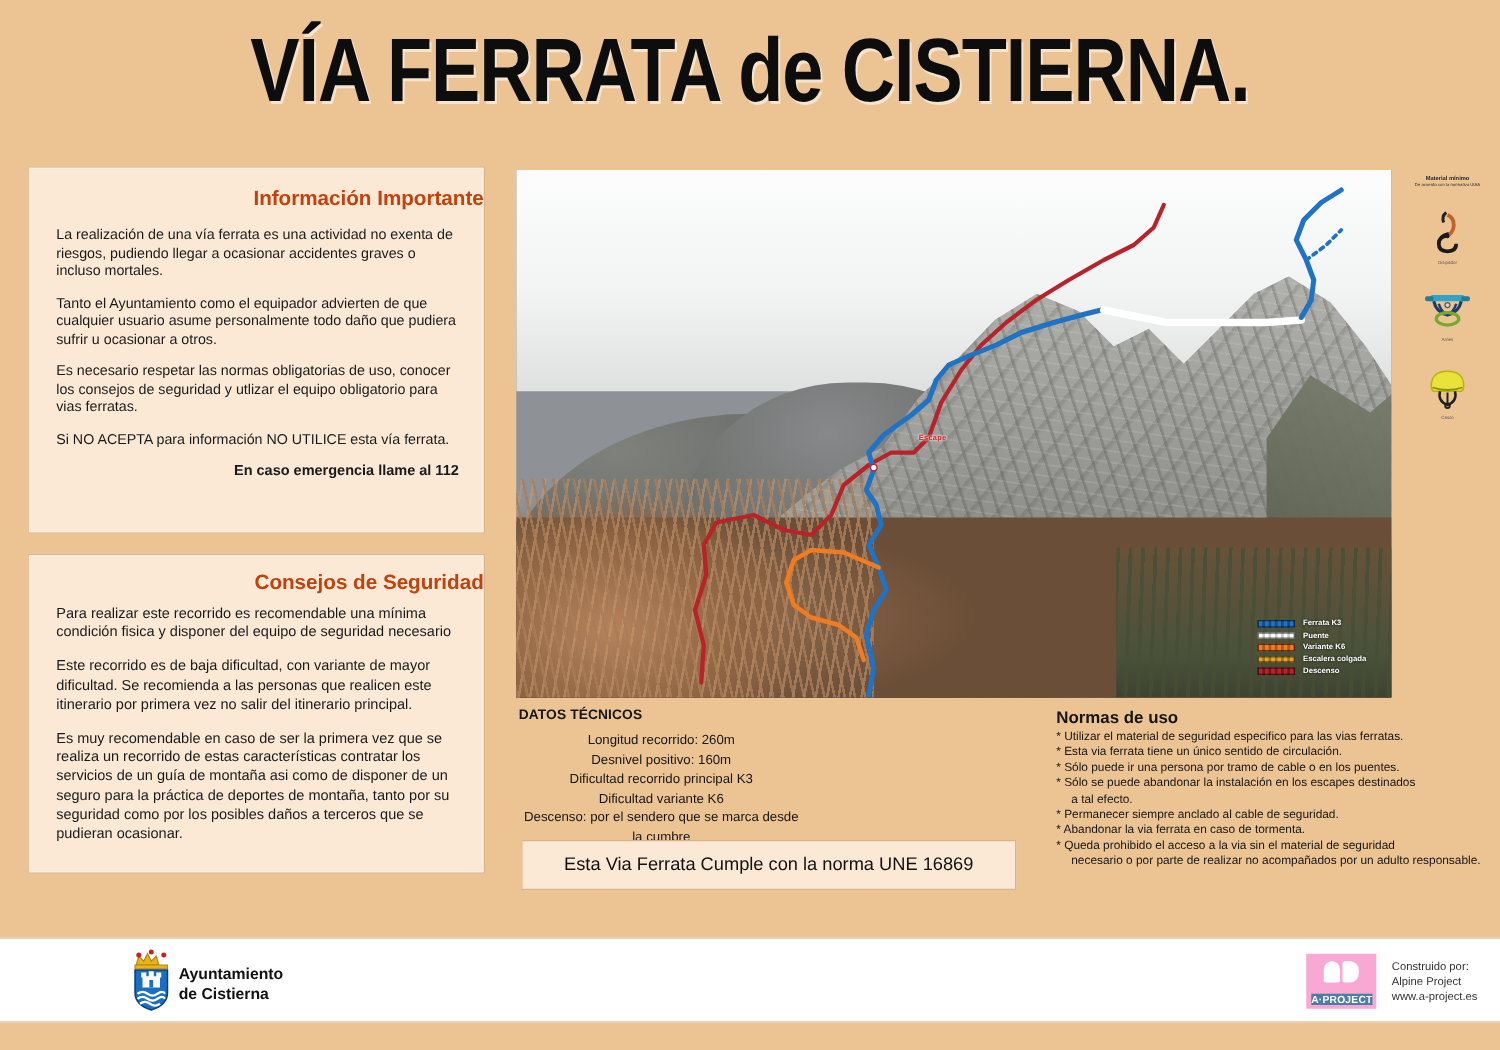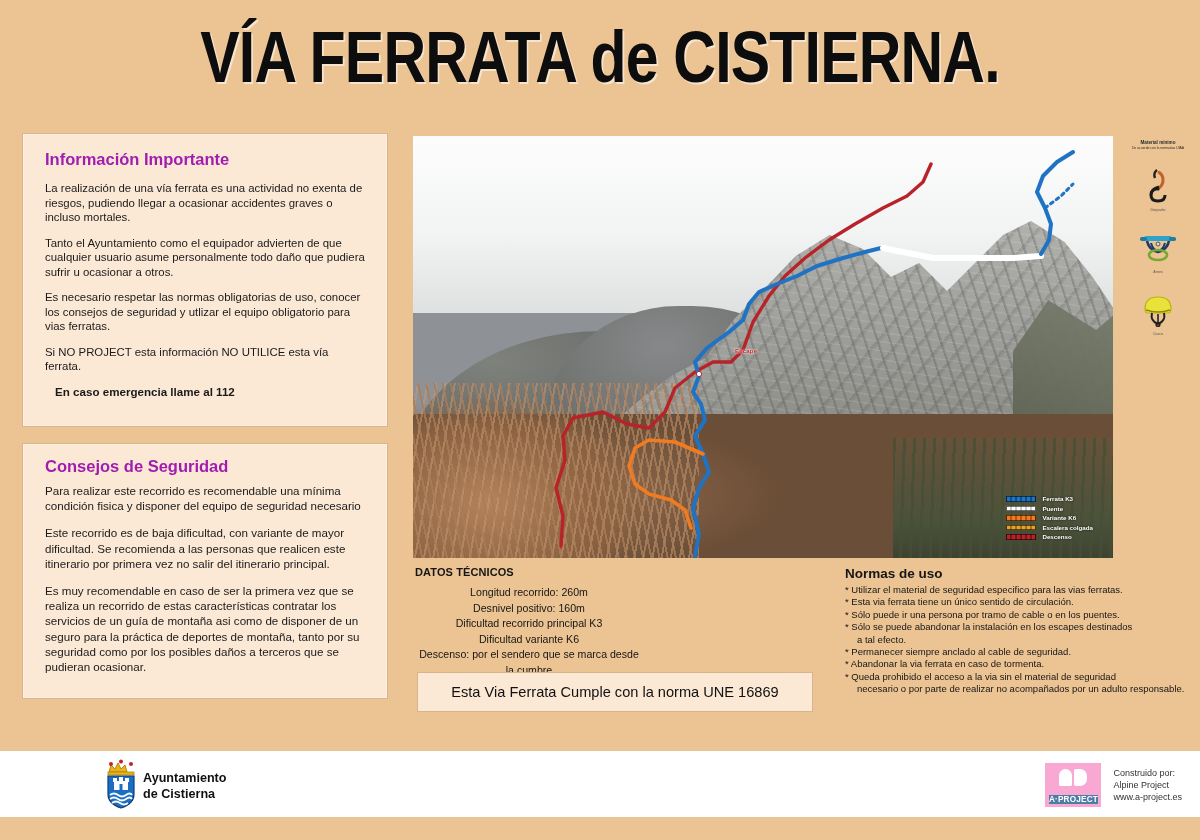--- a/index.html
+++ b/index.html
@@ -37,37 +37,38 @@
     background: #fbe9d6;
     border: 1px solid #d9b58c;
     box-shadow: 0 0 0 1px rgba(255,255,255,0.35) inset;
   }
   #panel-info  { left: 22px; top: 133px; width: 366px; height: 294px; }
   #panel-tips  { left: 22px; top: 443px; width: 366px; height: 256px; }
 
   .panel h2 {
     font-size: 16.5px;
     font-weight: bold;
-    color: #a21caf;
+    color: #c2410c;
     padding: 16px 0 0 22px;
+    text-align: right;
   }
   #panel-tips h2 { padding-top: 13px; }
 
   .panel .body {
     padding: 12px 20px 0 22px;
     font-size: 11.4px;
     line-height: 14.5px;
     color: #1a1a1a;
   }
   #panel-tips .body { padding-top: 7px; font-size: 11.6px; line-height: 15.2px; }
   .panel .body p { margin-bottom: 11px; }
   #panel-tips .body p { margin-bottom: 12px; }
   .panel .body p.emph {
     font-weight: bold;
-    text-align: left;
+    text-align: right;
     padding-left: 10px;
     font-size: 11.6px;
   }
 
   
   #photo {
     position: absolute;
     left: 413px; top: 136px; width: 700px; height: 422px;
     overflow: hidden;
     background: #8e9296;
@@ -257,21 +258,21 @@
 <div id="board">
 
   <div id="title">VÍA FERRATA de CISTIERNA.</div>
 
   <div class="panel" id="panel-info">
     <h2>Información Importante</h2>
     <div class="body">
       <p>La realización de una vía ferrata es una actividad no exenta de riesgos, pudiendo llegar a ocasionar accidentes graves o incluso mortales.</p>
       <p>Tanto el Ayuntamiento como el equipador advierten de que cualquier usuario asume personalmente  todo daño que pudiera sufrir u ocasionar a otros.</p>
       <p>Es necesario respetar las normas obligatorias de uso, conocer los consejos de seguridad y utlizar el equipo obligatorio para vias ferratas.</p>
-      <p>Si NO PROJECT esta información NO UTILICE esta vía ferrata.</p>
+      <p>Si NO ACEPTA para información NO UTILICE esta vía ferrata.</p>
       <p class="emph">En caso emergencia llame  al 112</p>
     </div>
   </div>
 
   <div class="panel" id="panel-tips">
     <h2>Consejos de Seguridad</h2>
     <div class="body">
       <p>Para realizar este recorrido es recomendable una mínima condición fisica y disponer del equipo de seguridad necesario</p>
       <p>Este recorrido es de baja dificultad, con variante de mayor dificultad. Se recomienda a las personas que realicen este itinerario por primera vez no salir del itinerario principal.</p>
       <p>Es muy recomendable en caso de ser la primera vez que se realiza un recorrido de estas características contratar los servicios de un guía de montaña asi como de disponer de un seguro para la práctica de deportes de montaña, tanto por su seguridad como por los posibles daños a terceros que se pudieran ocasionar.</p>

